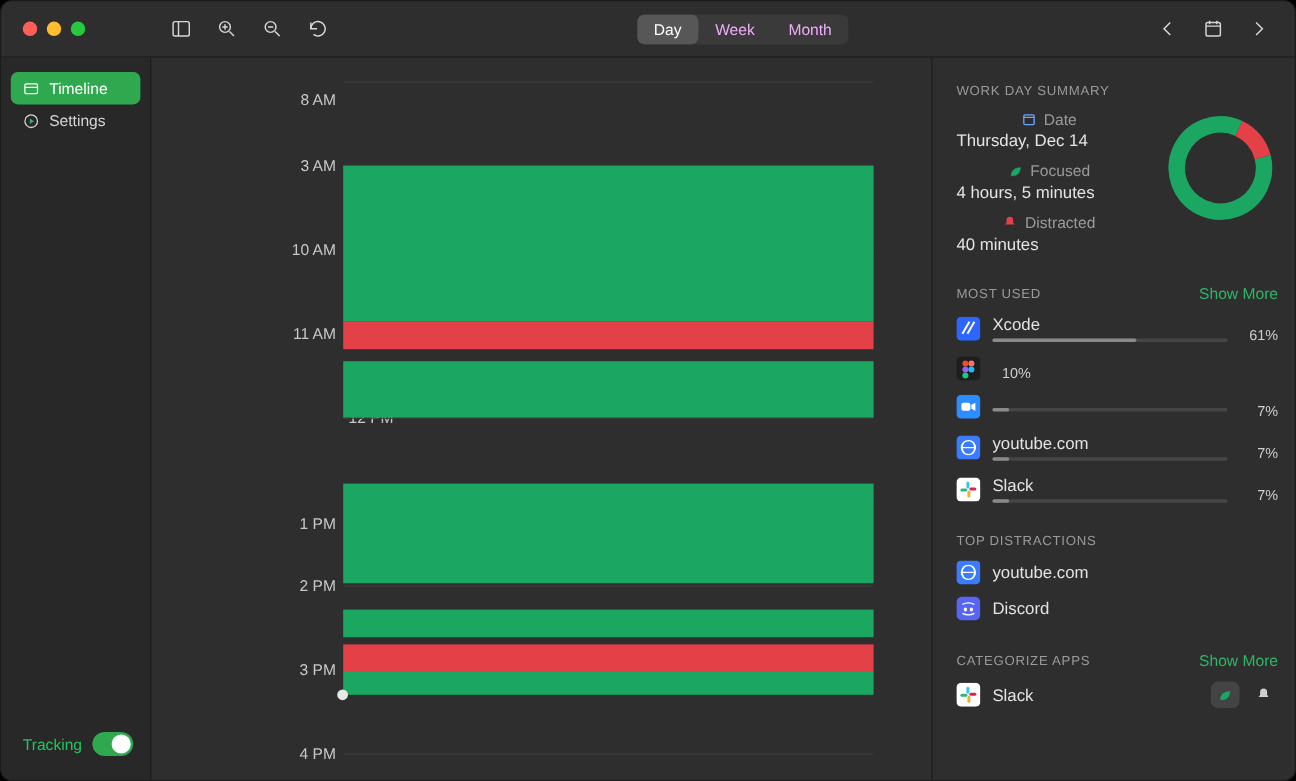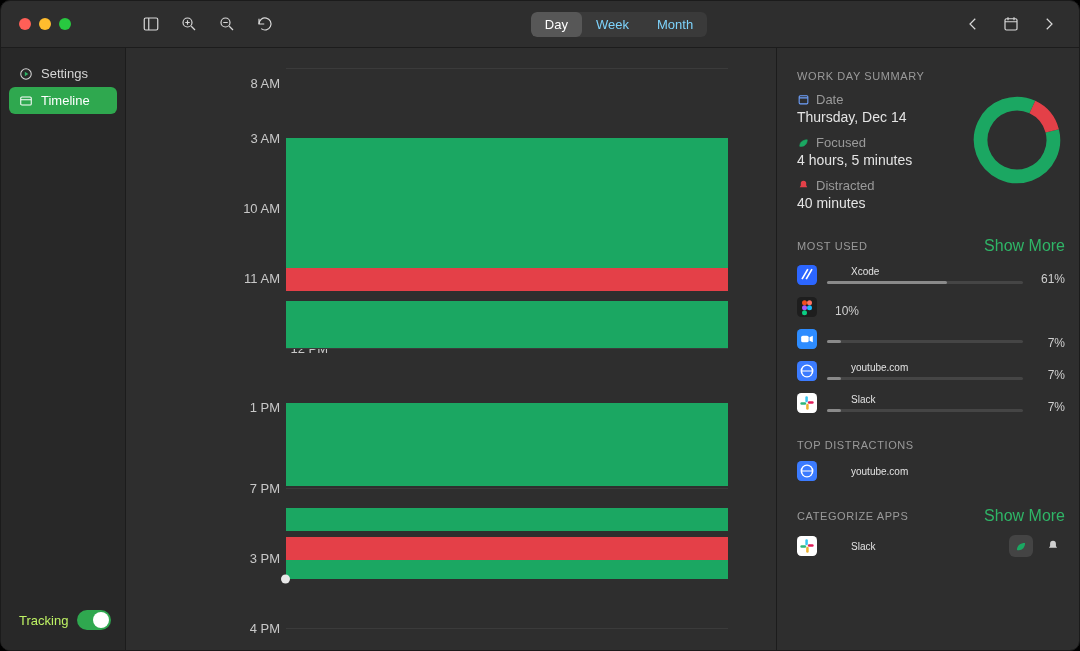--- a/index.html
+++ b/index.html
@@ -11,60 +11,60 @@
   
   .titlebar { height:47px; display:flex; align-items:center; border-bottom:1px solid #1c1c1c; }
   .traffic { display:flex; gap:8px; padding-left:18px; width:125px; }
   .dot { width:12px; height:12px; border-radius:50%; }
   .dot.red{background:#ff5f57;} .dot.yellow{background:#febc2e;} .dot.green{background:#28c840;}
   .tb-left { display:flex; align-items:center; gap:18px; padding-left:15px; }
   .icon-btn { width:20px; height:20px; display:flex; align-items:center; justify-content:center; color:#d8d8d8; cursor:pointer;}
   .icon-btn svg { width:18px; height:18px; stroke:#d8d8d8; fill:none; stroke-width:1.6; }
   .tb-center { flex:1; display:flex; justify-content:center; }
   .seg { display:flex; background:#3a3a3a; border-radius:6px; overflow:hidden; }
-  .seg button { border:none; background:transparent; color:#7dd3fc; font-size:13px; padding:5px 14px; cursor:pointer;}
+  .seg button { border:none; background:transparent; color:#f0abfc; font-size:13px; padding:5px 14px; cursor:pointer;}
   .seg button.active { background:#575757; color:#fff; border-radius:6px; }
   .tb-right { display:flex; align-items:center; gap:18px; padding-right:20px; }
   
   .body { flex:1; display:flex; overflow:hidden; }
   .sidebar { width:125px; background:#282828; display:flex; flex-direction:column; padding:12px 8px; border-right:1px solid #1c1c1c;}
   .side-item { display:flex; align-items:center; gap:8px; padding:6px 10px; border-radius:6px; color:#d6d6d6; font-size:13px; cursor:pointer;}
   .side-item.active { background:#2fa84f; color:#fff; }
   .side-item .sicon{ width:14px; height:14px; display:flex; align-items:center; justify-content:center;}
   .side-item .sicon svg{ width:14px; height:14px; stroke:currentColor; fill:none; stroke-width:1.8;}
   .spacer { flex:1;}
-  .tracking-row { display:flex; align-items:center; justify-content:space-between; padding:0 6px 8px 10px; color:#bef264; font-size:13px;}
+  .tracking-row { display:flex; align-items:center; justify-content:space-between; padding:0 6px 8px 10px; color:#22c55e; font-size:13px;}
   .switch { width:34px; height:20px; background:#2fa84f; border-radius:20px; position:relative; cursor:pointer;}
   .switch .knob{ width:16px; height:16px; border-radius:50%; background:#fff; position:absolute; top:2px; right:2px;}
   
   .main { flex:1; display:flex; overflow:hidden;}
   .timeline-area { flex:1; overflow:hidden; position:relative; padding:20px 48px 0 0; border-right:1px solid #1c1c1c;}
   .tl-inner { position:relative; margin-left:48px; height:100%; }
   .hour-label { position:absolute; left:-6px; transform:translate(-100%, -50%); font-size:13px; color:#c8c8c8;}
   .hour-line { position:absolute; left:0; right:0; height:1px; background:#3b3b3b;}
   .block { position:absolute; left:0; right:0; border-radius:0;}
   .block.green{ background:#1ba762;}
   .block.red{ background:#e44048;}
   .now-dot{ position:absolute; width:9px; height:9px; border-radius:50%; background:#e8e8e8; left:-5px; transform:translateY(-50%);}  
   
   .panel { width:302px; padding:22px 14px 0 20px; color:#d6d6d6; overflow-y:auto;}
   .panel-h { font-size:11px; letter-spacing:0.6px; color:#9a9a9a; text-transform:uppercase; margin-bottom:10px; display:flex; justify-content:space-between; align-items:center;}
-  .panel-h .show-more{ color:#2fb567; font-size:16px; text-transform:none; letter-spacing:0; cursor:pointer;}
+  .panel-h .show-more{ color:#2fb567; font-size:13px; text-transform:none; letter-spacing:0; cursor:pointer;}
   .summary-row { display:flex; align-items:flex-start; gap:18px; }
   .summary-text { flex:1; font-size:13px; }
-  .meta { display:flex; align-items:center; gap:6px; color:#9a9a9a; font-size:13px;}
+  .meta { display:flex; align-items:center; gap:6px; color:#9a9a9a; font-size:13px;justify-content:center;}
   .meta svg{width:13px;height:13px;}
   .val { color:#e4e4e4; font-size:14px; margin:2px 0 10px 0;}
   .donut { width:96px; height:96px; }
   .section { margin-top:26px; }
   .app-row { display:flex; align-items:center; gap:10px; margin-bottom:12px;}
   .app-icon { width:20px; height:20px; border-radius:4px; display:flex; align-items:center; justify-content:center; font-size:10px; color:#fff; flex-shrink:0;}
   .app-icon svg{width:20px;height:20px;}
   .app-info { flex:1; }
-  .app-name { font-size:10px; color:#e2e2e2;margin-left:24px; }
+  .app-name { font-size:14px; color:#e2e2e2; }
   .bar-bg { height:3px; background:#454545; border-radius:2px; margin-top:4px; position:relative;}
   .bar-fg { position:absolute; left:0; top:0; bottom:0; background:#8a8a8a; border-radius:2px;}
   .pct { font-size:12px; color:#cfcfcf; width:32px; text-align:right; align-self:flex-end; margin-bottom:-1px;}
   .dist-row{ display:flex; align-items:center; gap:10px; margin-bottom:10px;}
   .cat-row{ display:flex; align-items:center; gap:10px;}
   .cat-actions{ margin-left:auto; display:flex; gap:8px;}
   .chip{ width:24px; height:22px; border-radius:6px; display:flex; align-items:center; justify-content:center; cursor:pointer;}
   .chip.active{ background:#444;}
   .chip svg{ width:14px; height:14px; }
 </style>
@@ -133,37 +133,37 @@
         <svg viewBox="0 0 24 24">
             <polyline points="9 5 16 12 9 19"></polyline>
           </svg>
       </div>
     </div>
   </div>
 
   <div class="body">
 
     <div class="sidebar">
+      <div class="side-item active">
+        <span class="sicon">
+            <svg viewBox="0 0 24 24">
+              <rect x="3" y="5" width="18" height="14" rx="2"></rect>
+              <line x1="3" y1="10" x2="21" y2="10"></line>
+            </svg>
+          </span>
+        <span>Timeline</span>
+      </div>
       <div class="side-item">
         <span class="sicon">
             <svg viewBox="0 0 24 24" stroke="#2fb567">
               <circle cx="12" cy="12" r="9"></circle>
               <polygon points="10,8 16,12 10,16" fill="#2fb567" stroke="none"></polygon>
             </svg>
           </span>
         <span>Settings</span>
-      </div>
-      <div class="side-item active">
-        <span class="sicon">
-            <svg viewBox="0 0 24 24">
-              <rect x="3" y="5" width="18" height="14" rx="2"></rect>
-              <line x1="3" y1="10" x2="21" y2="10"></line>
-            </svg>
-          </span>
-        <span>Timeline</span>
       </div>
       <div class="spacer"></div>
       <div class="tracking-row">
         <span>Tracking</span>
         <div class="switch">
             <div class="knob"></div>
           </div>
       </div>
     </div>
 
@@ -173,23 +173,23 @@
             <div class="hour-label" style="top: 15px;">8 AM</div>
             <div class="hour-line" style="top: 0px;"></div>
             <div class="hour-label" style="top: 70px;">3 AM</div>
             <div class="hour-line" style="top: 70px;"></div>
             <div class="hour-label" style="top: 140px;">10 AM</div>
             <div class="hour-line" style="top: 140px;"></div>
             <div class="hour-label" style="top: 210px;">11 AM</div>
             <div class="hour-line" style="top: 210px;"></div>
             <div class="hour-label" style="top: 280px; margin-left: 48px;">12 PM</div>
             <div class="hour-line" style="top: 280px;"></div>
-            <div class="hour-label" style="top: 339px;">1 PM</div>
+            <div class="hour-label" style="top: 368px;">1 PM</div>
             <div class="hour-line" style="top: 350px;"></div>
-            <div class="hour-label" style="top: 420px;">7 PM</div>
+            <div class="hour-label" style="top: 420px;">2 PM</div>
             <div class="hour-line" style="top: 420px;"></div>
             <div class="hour-label" style="top: 490px;">3 PM</div>
             <div class="hour-line" style="top: 490px;"></div>
             <div class="hour-label" style="top: 560px;">4 PM</div>
             <div class="hour-line" style="top: 560px;"></div>
             <div class="block green" style="top: 70px; height: 129.5px;"></div>
             <div class="block red" style="top: 199.5px; height: 23.1px;"></div>
             <div class="block green" style="top: 233.1px; height: 46.9px;"></div>
             <div class="block green" style="top: 334.6px; height: 83.3px;"></div>
             <div class="block green" style="top: 439.6px; height: 23.8px;"></div>
@@ -325,20 +325,31 @@
               <div class="dist-row">
                 <div class="app-icon">
                   <svg viewBox="0 0 24 24">
                     <rect width="24" height="24" rx="5" fill="#3b7bff"></rect>
                     <circle cx="12" cy="12" r="7" fill="none" stroke="#fff" stroke-width="1.4"></circle>
                     <path d="M8 6c-3 4-3 8 0 12M16 6c3 4 3 8 0 12M5 12h14" stroke="#fff" stroke-width="1.2" fill="none"></path>
                   </svg>
                 </div>
                 <div class="app-name">youtube.com</div>
               </div>
+              <div class="dist-row">
+                <div class="app-icon">
+                  <svg viewBox="0 0 24 24">
+                    <rect width="24" height="24" rx="6" fill="#5865f2"></rect>
+                    <ellipse cx="9" cy="13" rx="1.6" ry="2" fill="#fff"></ellipse>
+                    <ellipse cx="15" cy="13" rx="1.6" ry="2" fill="#fff"></ellipse>
+                    <path d="M6 8c4-2 8-2 12 0M6 17c4 2 8 2 12 0" stroke="#fff" stroke-width="1.3" fill="none"></path>
+                  </svg>
+                </div>
+                <div class="app-name">Discord</div>
+              </div>
             </div>
         </div>
 
         <div class="section">
           <div class="panel-h">
             <span>CATEGORIZE APPS</span>
             <span class="show-more">Show More</span>
           </div>
           <div id="cat-list">
               <div class="cat-row">

